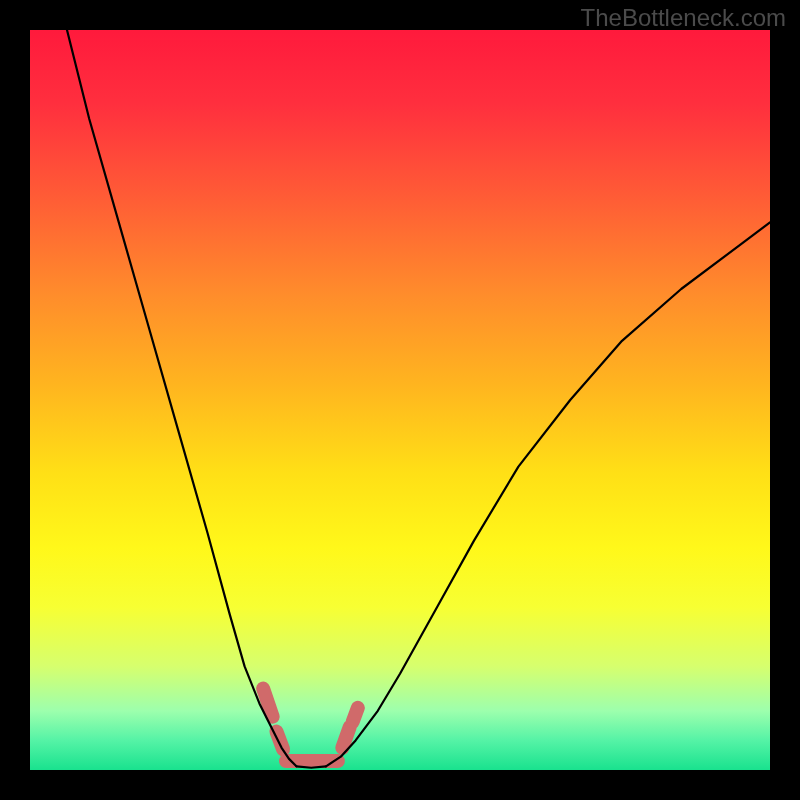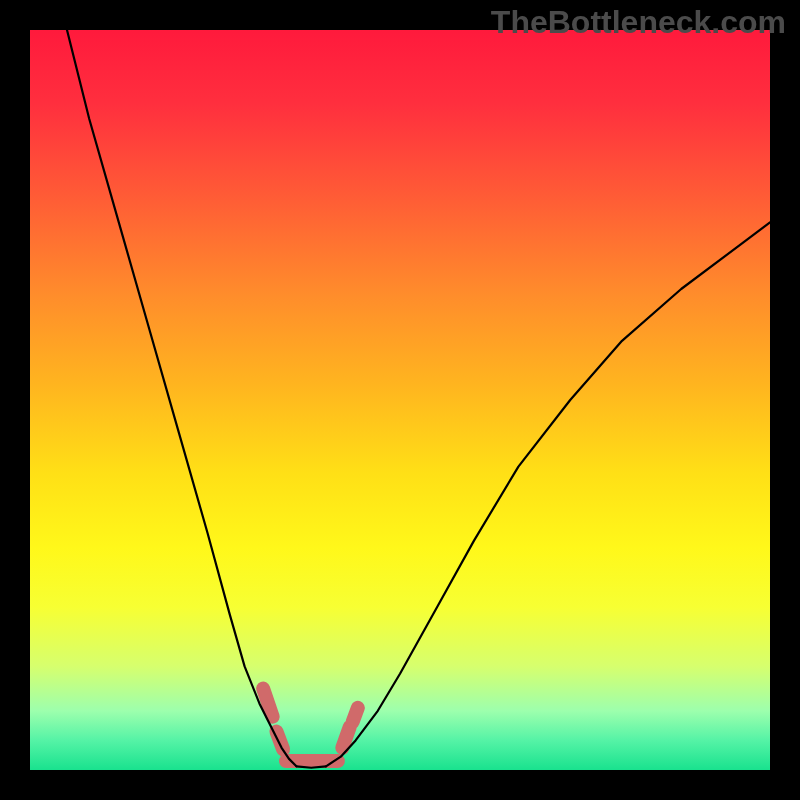--- a/index.html
+++ b/index.html
@@ -24,22 +24,22 @@
     top: 30px;
     width: 740px;
     height: 740px;
     overflow: hidden;
   }
   .watermark {
     position: absolute;
     top: 4px;
     right: 14px;
     font-family: Arial, Helvetica, sans-serif;
-    font-size: 32px;
-    font-weight: 700;
+    font-size: 24px;
+    font-weight: 400;
     color: #4b4b4b;
     letter-spacing: 0px;
     user-select: none;
   }
   svg {
     display: block;
   }
 </style>
 </head>
 <body>

